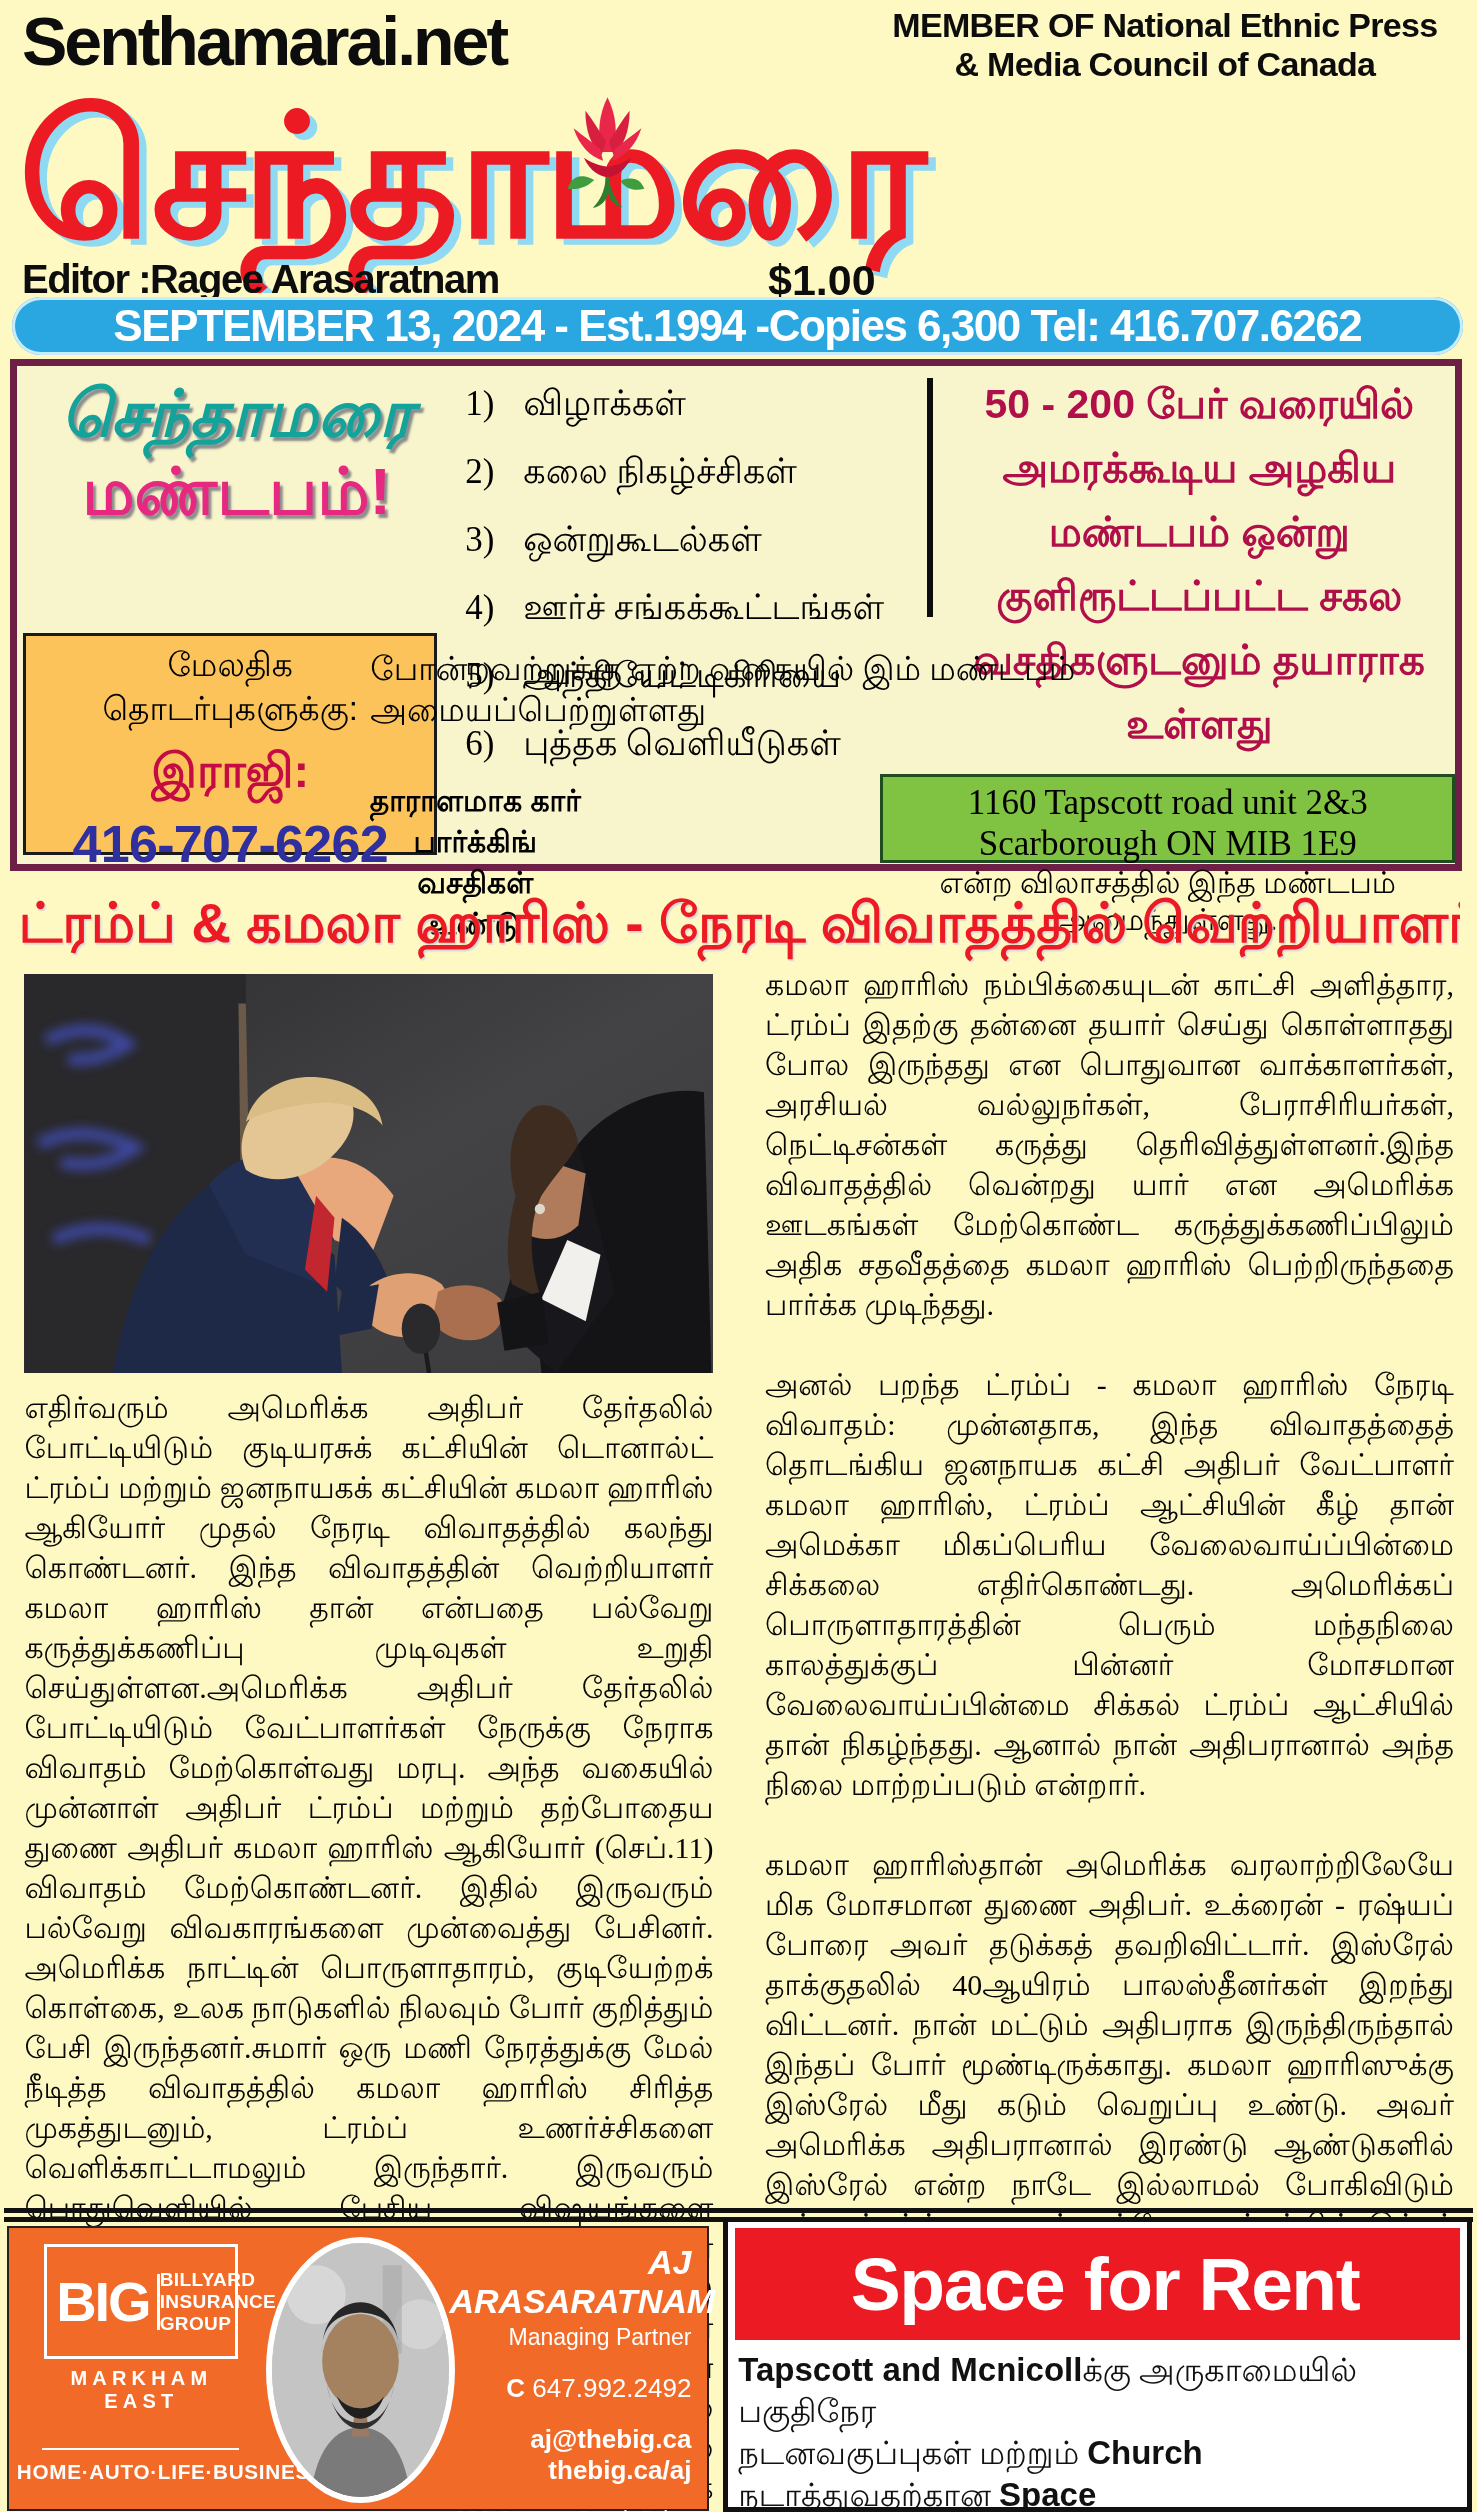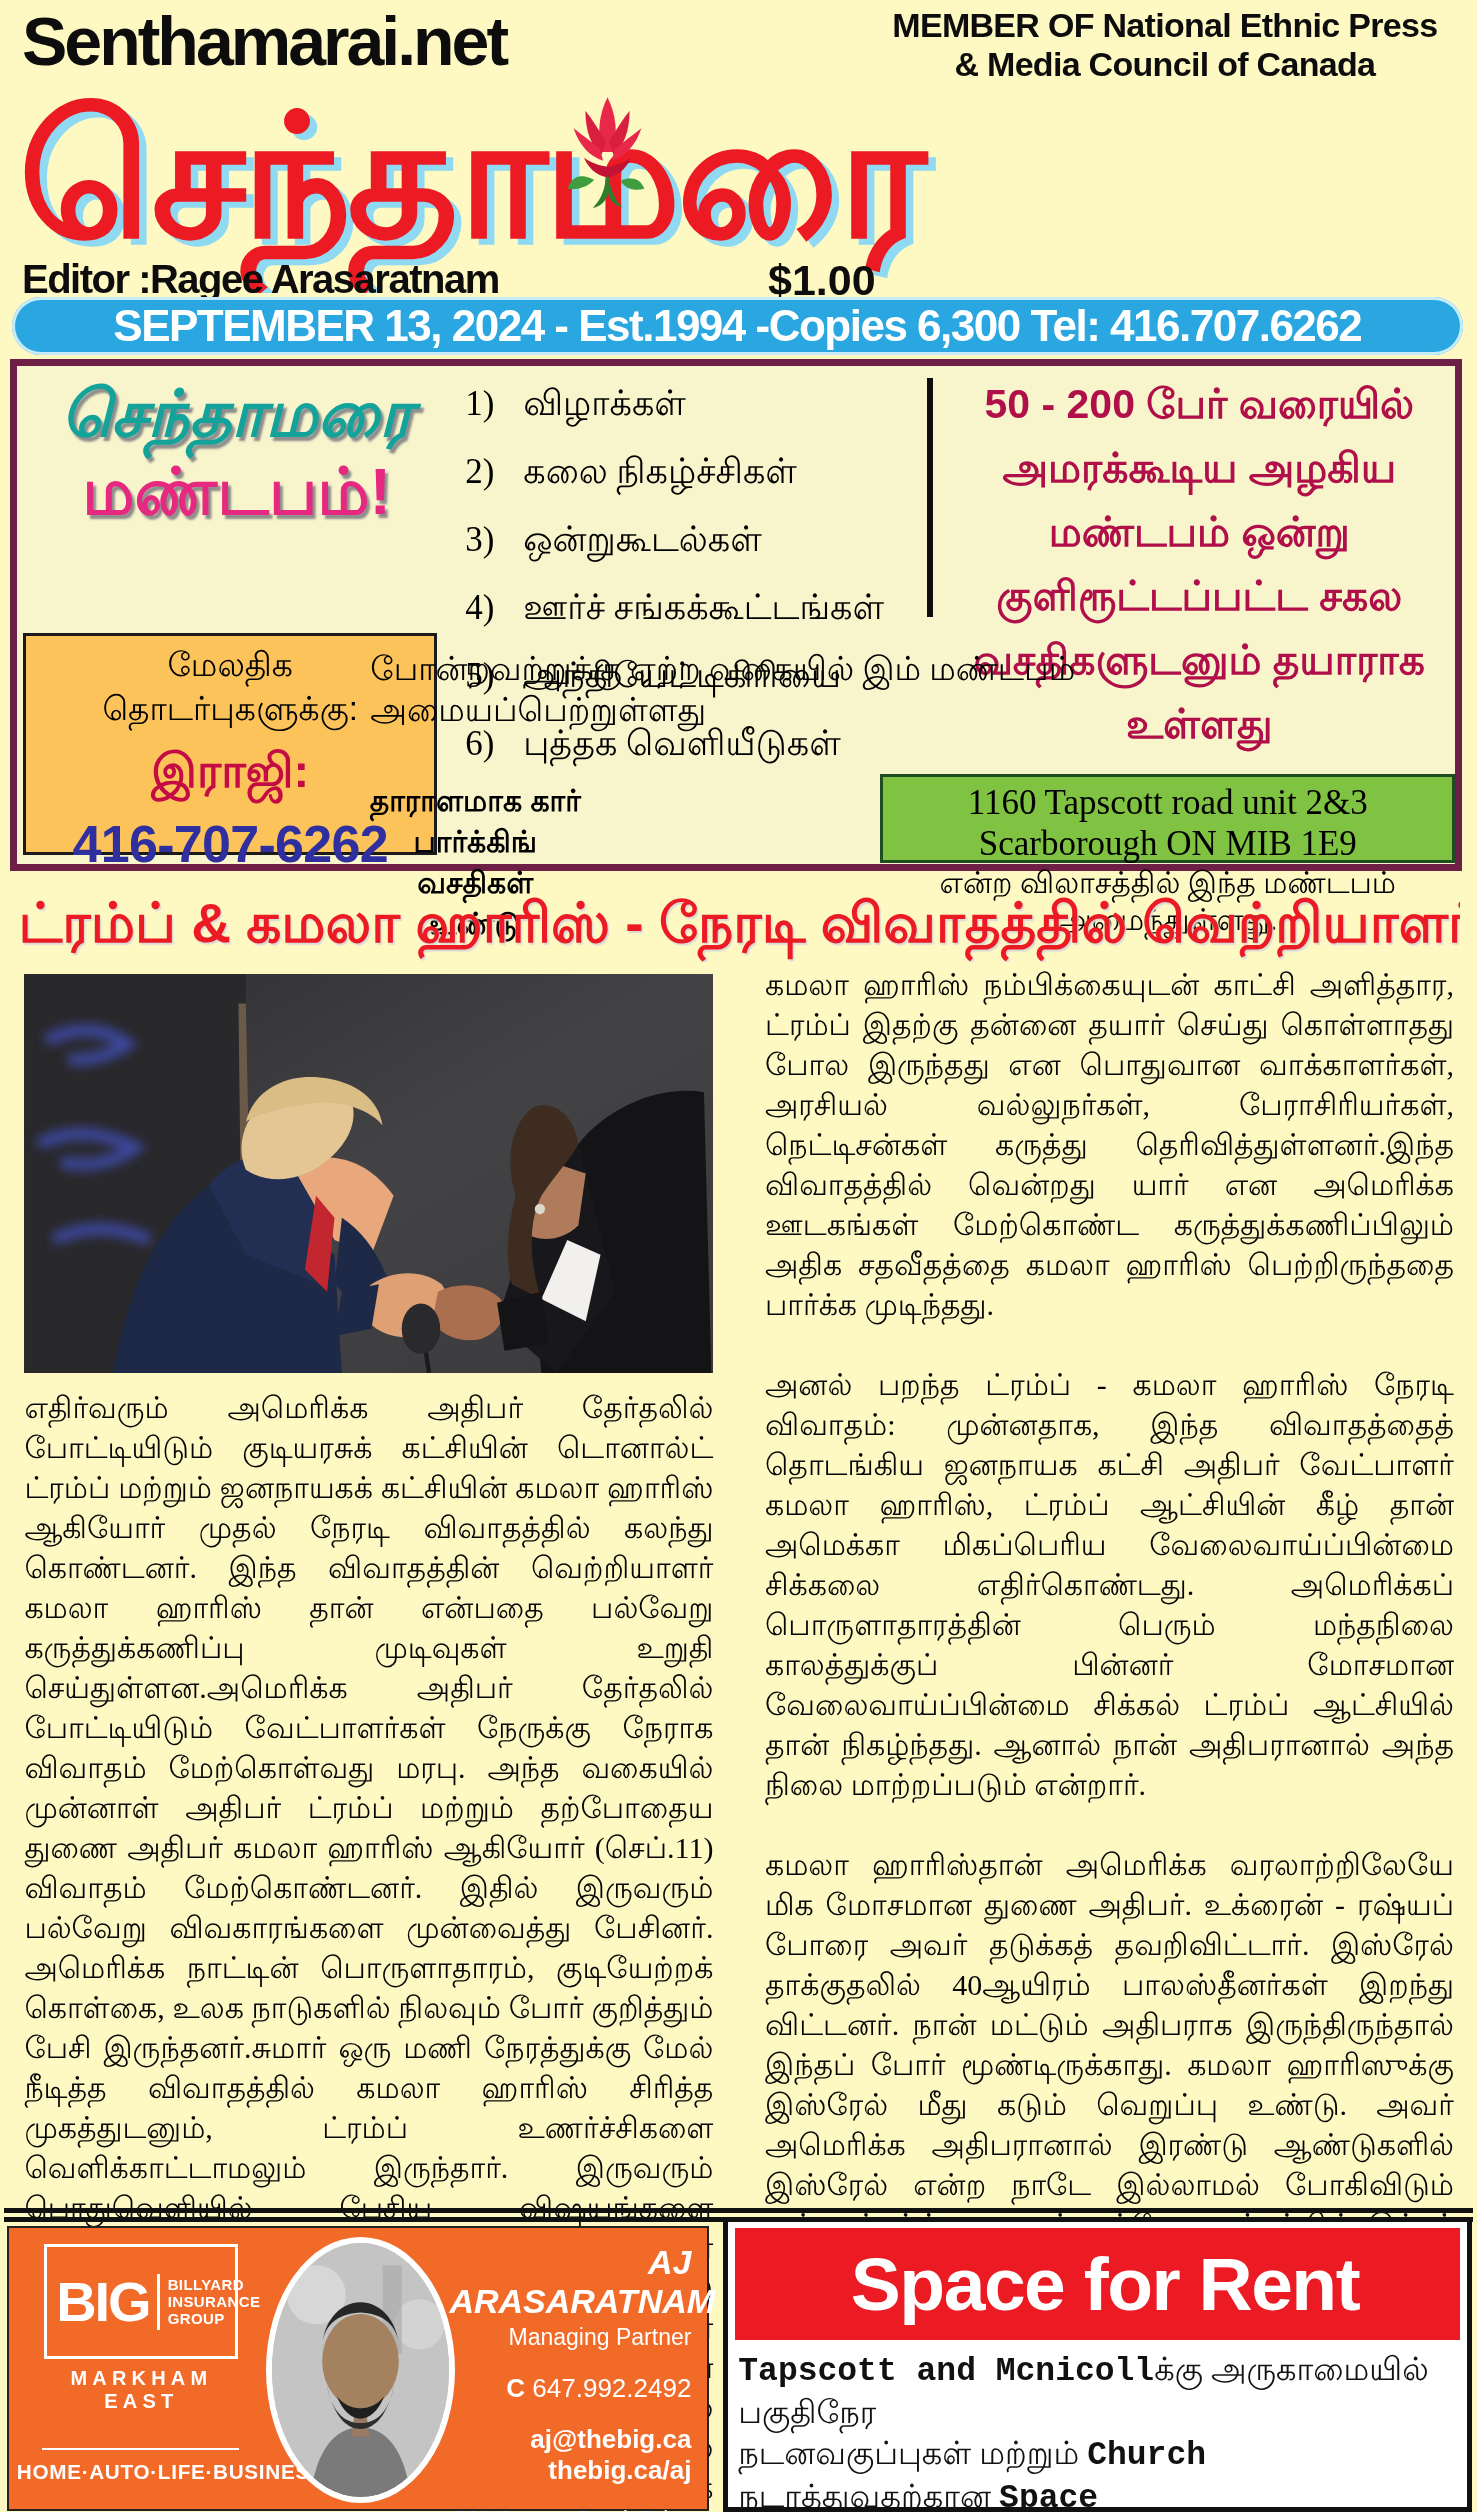--- a/index.html
+++ b/index.html
@@ -49,42 +49,42 @@
   .body-left{left:24.4px;top:1388px;width:689px;}
   .body-right{left:765px;top:965px;width:689px;}
 
   
   .rule-bottom{left:4.4px;top:2208px;width:1469px;height:4.4px;border-top:5.2px solid #111;border-bottom:5.2px solid #111;}
 
   
   .big-ad{left:7.4px;top:2226px;width:698px;height:281px;background:#f26a28;border:2.2px solid #222;color:#fff;}
   .big-logo-box{left:35px;top:16.3px;width:188px;height:109px;border:3.7px solid #fff;display:flex;align-items:center;}
   .big-word{font-weight:bold;font-size:56px;letter-spacing:-2.2px;padding:0 7.4px 0 8.9px;border-right:3px solid #fff;line-height:1;}
-  .big-sub{font-weight:bold;font-size:15px;line-height:1.14;padding-left:8px;letter-spacing:0.4px;}
+  .big-sub{font-weight:bold;font-size:19px;line-height:1.14;padding-left:0;letter-spacing:0.4px;}
   .markham{left:35px;top:139px;width:194px;text-align:center;font-weight:bold;font-size:20px;letter-spacing:5.2px;}
   .ife{left:7.4px;top:177px;width:244px;text-align:center;font-size:29.6px;}
   .big-line{left:32.5px;top:220px;width:197px;height:2.2px;background:#fff;}
   .halb{left:7.4px;top:232px;width:244px;text-align:center;font-weight:bold;font-size:20.7px;letter-spacing:0.7px;}
   .avatar{left:257px;top:8.9px;width:177px;height:254px;border:6.7px solid #fff;border-radius:50%;background:#c9c9c9;overflow:hidden;}
   .big-contact{left:440px;top:14.8px;width:242px;text-align:right;}
   .bc-name{font-weight:bold;font-size:34px;font-style:italic;}
   .bc-role{font-size:23px;margin-top:3px;}
   .bc-phone{font-size:26px;margin-top:22px;}
   .bc-phone b{font-weight:bold;}
   .bc-mail{font-weight:bold;font-size:26px;margin-top:20.7px;}
   .bc-web{font-weight:bold;font-size:26px;}
   .bc-addr{font-size:22px;margin-top:19px;line-height:1.3;}
 
   
   .rent-ad{left:723px;top:2217px;width:739px;height:285px;border:5.2px solid #111;background:#fff;}
   .rent-banner{position:absolute;left:7.4px;top:5.9px;right:7.4px;height:112px;background:#ec1b23;color:#fff;
                text-align:center;font-weight:bold;font-size:75px;line-height:112px;letter-spacing:-1.5px;padding-left:15px;}
   .rent-text{position:absolute;left:10.3px;top:127px;right:7.4px;font-family:"Liberation Serif",serif;
              font-size:32px;line-height:41px;color:#111;}
-  .rent-text .en{font-family:Liberation Mono, monospace;font-weight:bold;font-size:33px;}
+  .rent-text .en{font-family:Liberation Sans, sans-serif;font-weight:bold;font-size:33px;}
 </style>
 </head>
 <body>
 
 <div id="page">
 
   <div class="abs site-url">Senthamarai.net</div>
   <div class="abs member">
     <div>MEMBER OF National Ethnic  Press</div>
     <div>&amp; Media Council of Canada</div>

